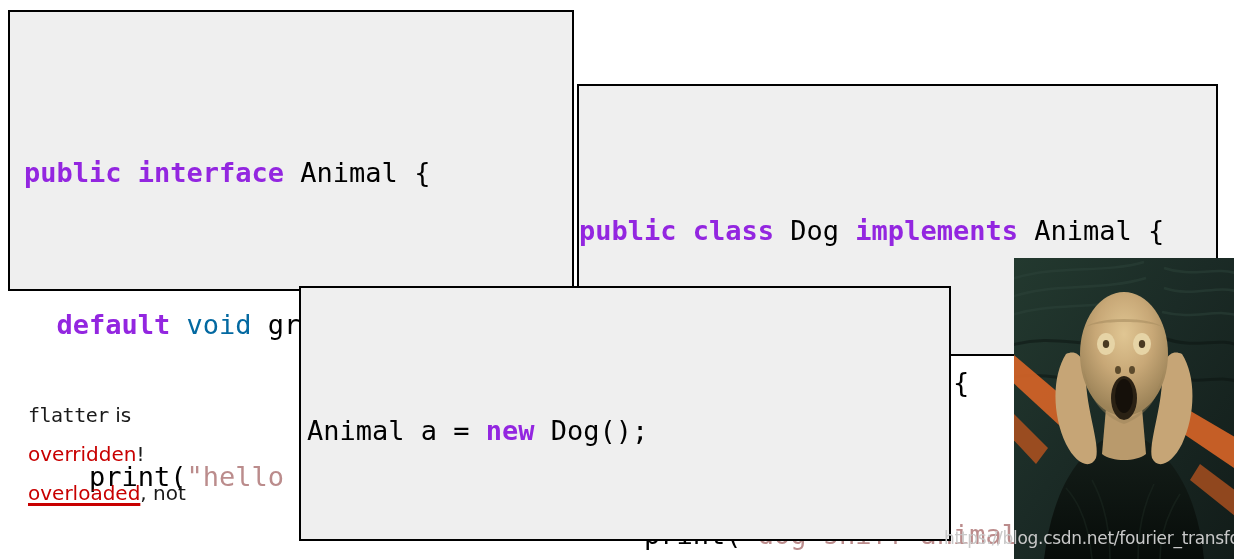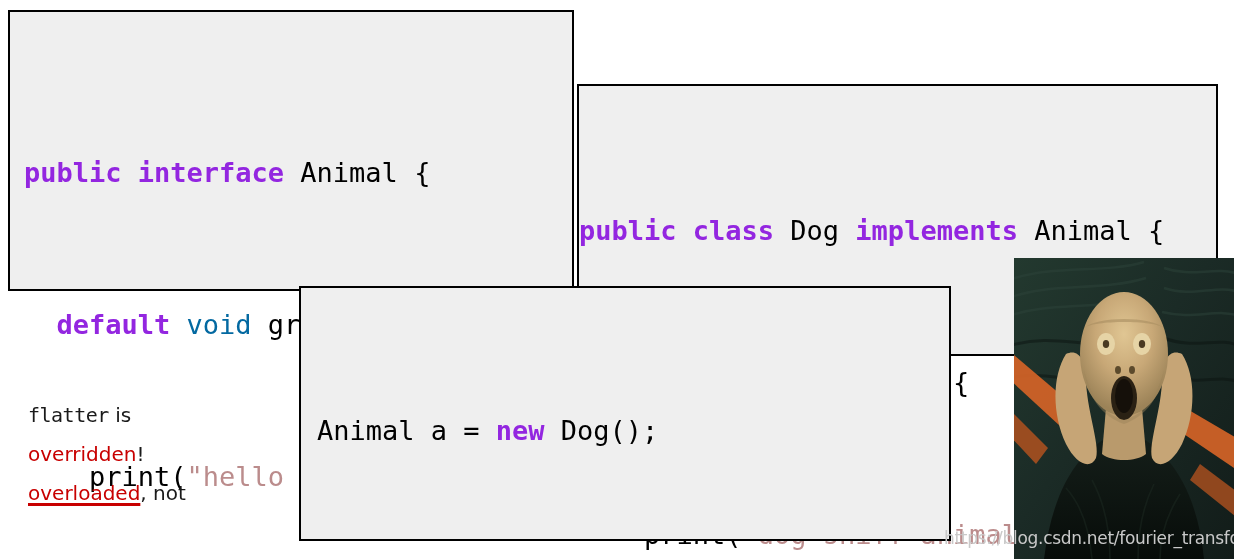--- a/index.html
+++ b/index.html
@@ -38,21 +38,21 @@
     font-size: 27px;
     line-height: 38px;
     padding: 12px 0 0 0;
     z-index: 3;
   }
   #box-usage {
     left: 299px; top: 286px;
     width: 652px; height: 255px;
     font-size: 27px;
     line-height: 38px;
-    padding: 10px 0 0 16px;
+    padding: 10px 0 0 6px;
     z-index: 5;
   }
 
   .ln { display: block; height: 38px; }
 
   .kw   { color: #9326e0; font-weight: bold; }
   .ty   { color: #0369a1; }
   .str  { color: #bb8c8c; }
 
   

